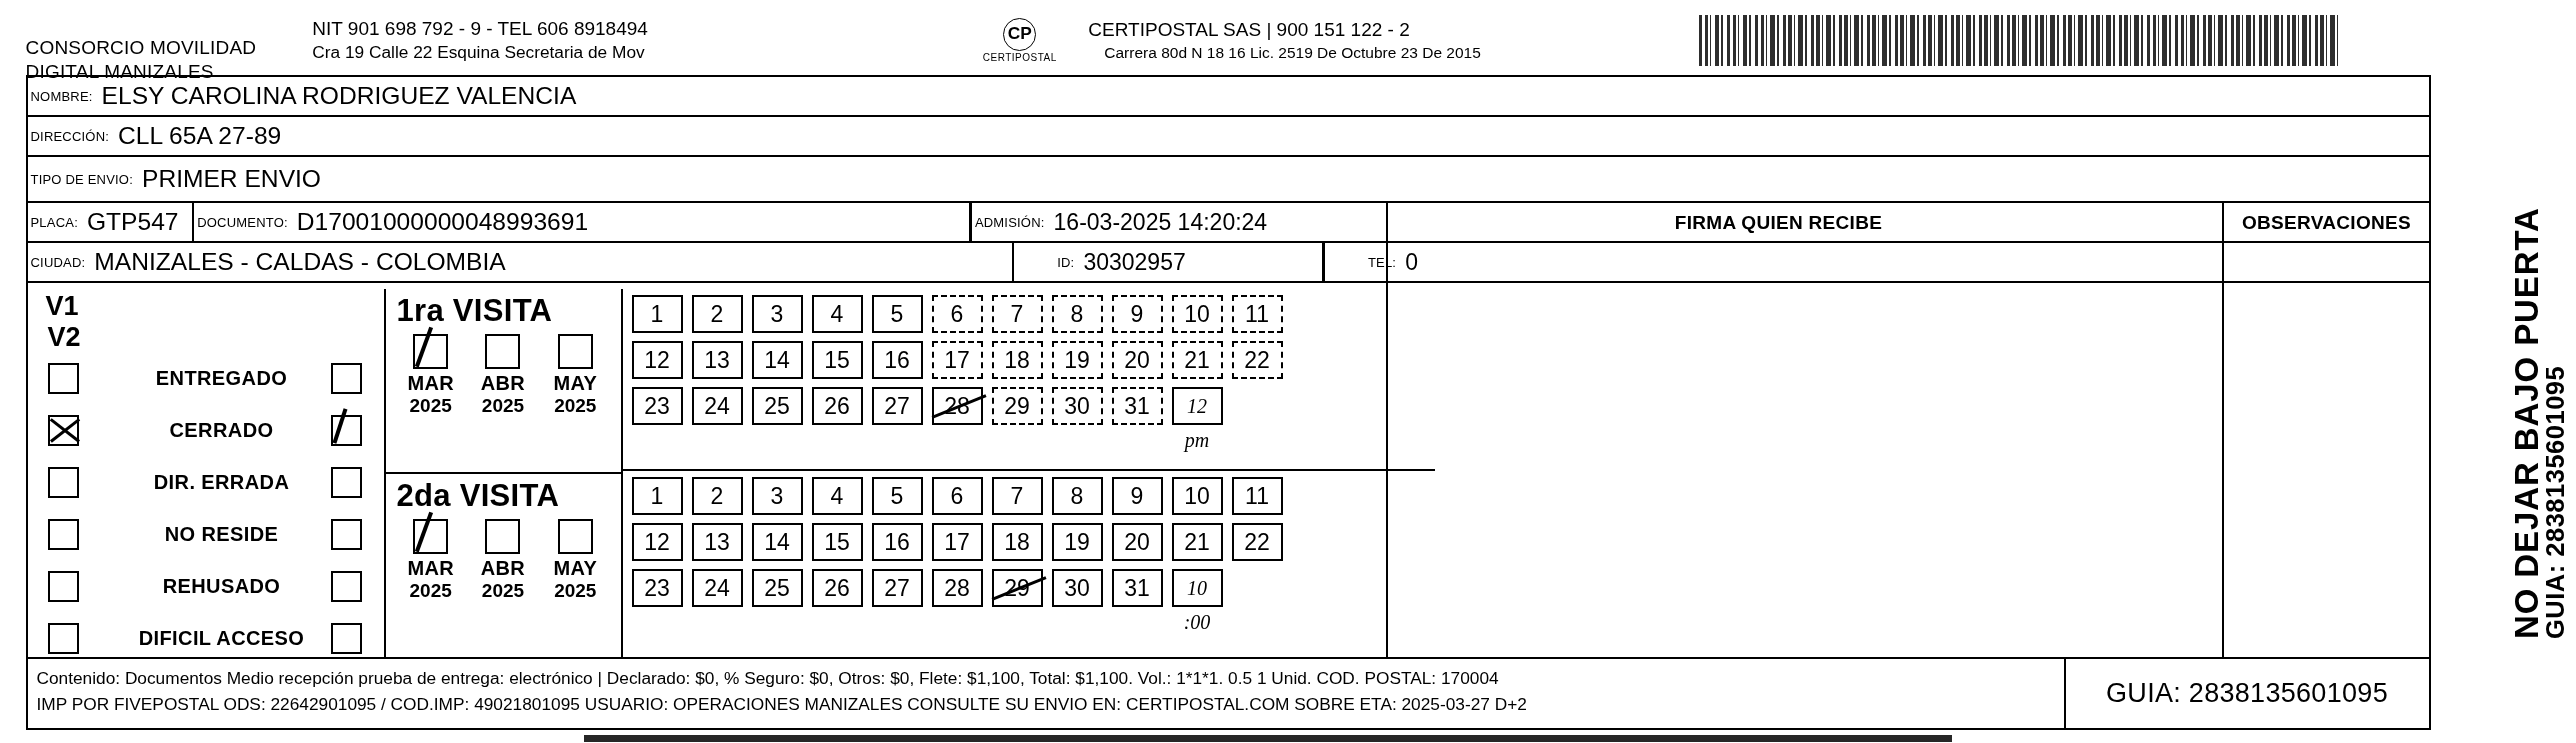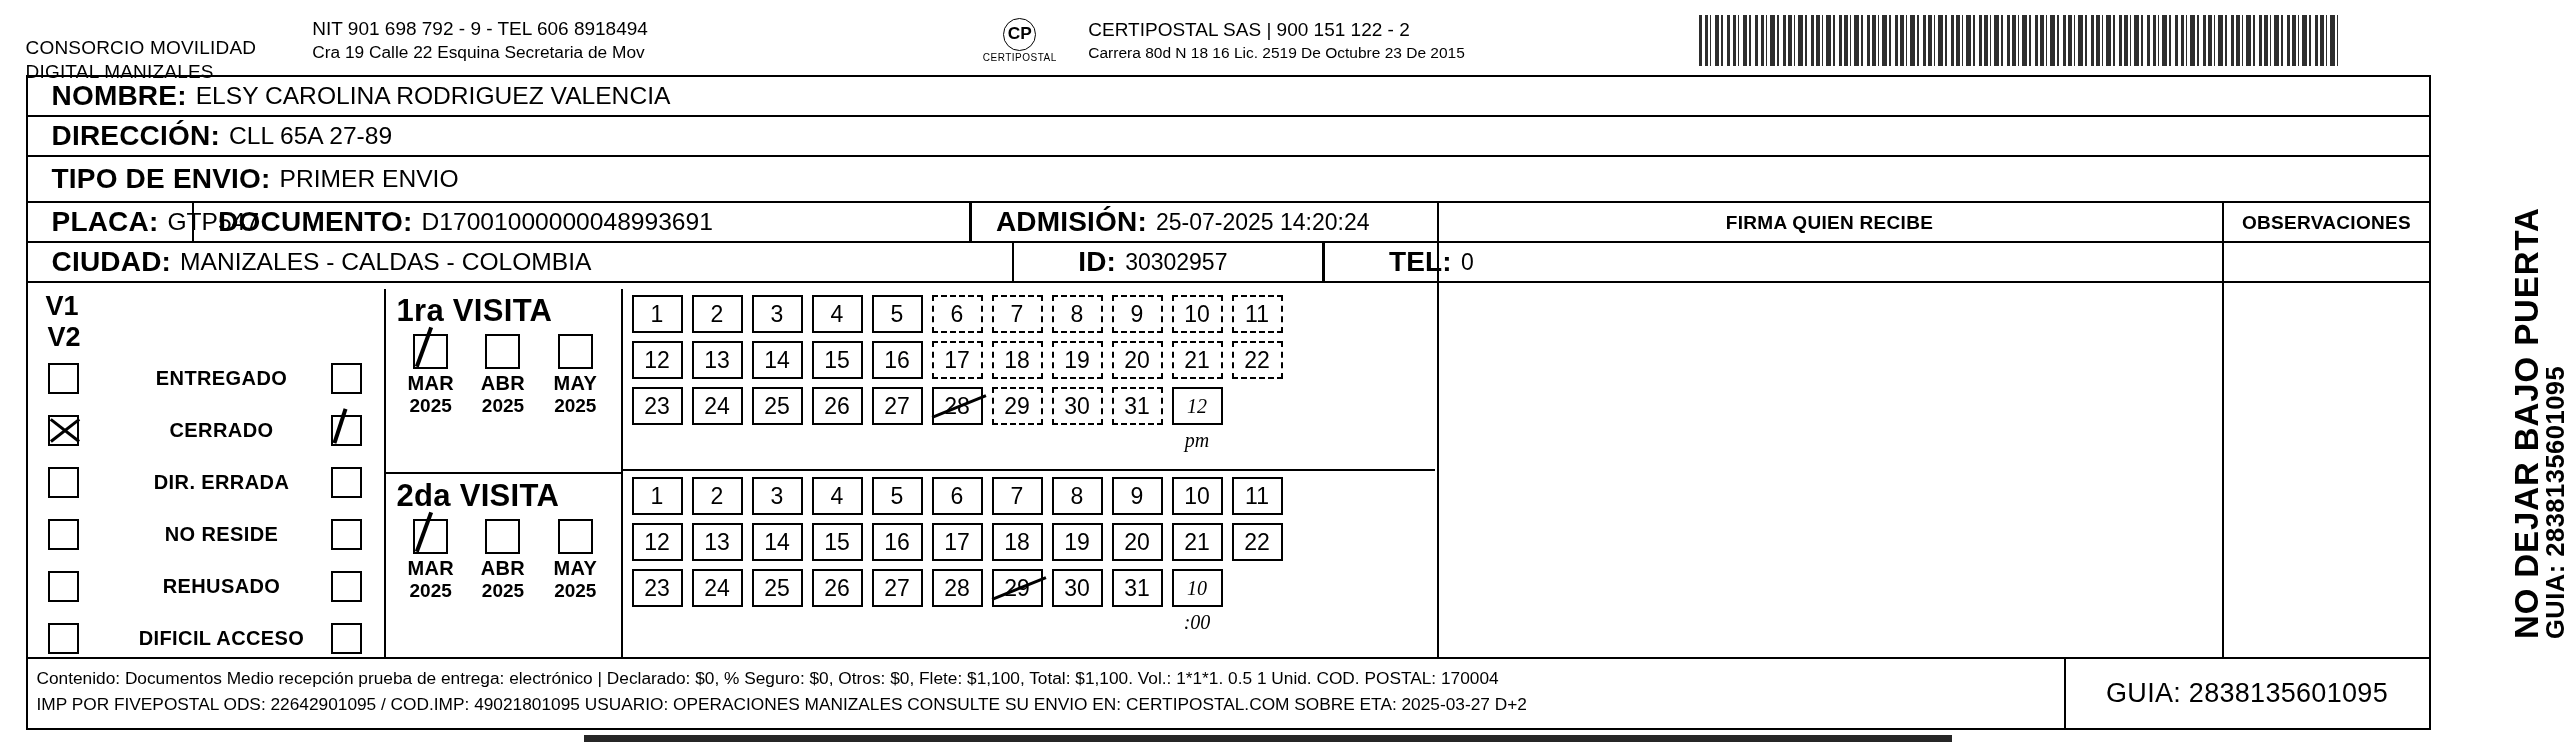--- a/index.html
+++ b/index.html
@@ -59,21 +59,21 @@
   .logo .cap {
     font-size: 10px;
     letter-spacing: 0.5px;
     margin-top: 0.9px;
   }
   .certi {
     width: 584px;
     font-size: 19px;
     line-height: 1.3;
   }
-  .certi .l2 { font-size: 15.5px; }
+  .certi .l2 { font-size: 15.5px; margin-left: 16px; }
   .barcode-wrap {
     flex: 1;
     height: 53px;
     display: flex;
     align-items: center;
     justify-content: flex-start;
     padding-left: 27px;
   }
   .barcode {
     height: 51px;
@@ -96,24 +96,24 @@
     box-sizing: border-box;
   }
   .row {
     position: relative;
     border-bottom: 2.7px solid #000;
     box-sizing: border-box;
     display: flex;
     align-items: center;
   }
   .lbl {
-    font-size: 28px;
-    font-weight: bold;
+    font-size: 13px;
+    font-weight: normal;
     letter-spacing: 0.2px;
-    padding-left: 24px;
+    padding-left: 3px;
     white-space: nowrap;
   }
   .val {
     font-size: 24.6px;
     padding-left: 9px;
     white-space: nowrap;
   }
   .val.small { font-size: 23px; }
   .vsep {
     width: 2.7px;
@@ -125,21 +125,21 @@
   .r-dir    { height: 40px; }
   .r-tipo   { height: 46px; }
   .r-placa  { height: 40px; }
   .r-ciudad { height: 40px; gap: 40px; }
 
   .cell { display: flex; align-items: center; height: 100%; }
 
   
   .firma-col {
     position: absolute;
-    left: 1409px; top: 126px;
+    left: 1358px; top: 126px;
     width: 784px; height: 455px;
     border-left: 2.7px solid #000;
     box-sizing: border-box;
   }
   .obs-col {
     position: absolute;
     left: 2194px; top: 126px;
     width: 208px; height: 455px;
     border-left: 2.7px solid #000;
     box-sizing: border-box;
@@ -411,21 +411,21 @@
         <span class="val">GTP547</span>
       </div>
       <div class="vsep"></div>
       <div class="cell" style="width:775px">
         <span class="lbl">DOCUMENTO:</span>
         <span class="val">D17001000000048993691</span>
       </div>
       <div class="vsep"></div>
       <div class="cell" style="flex:1">
         <span class="lbl">ADMISIÓN:</span>
-        <span class="val small">25-07-2025 14:20:24</span>
+        <span class="val small">16-03-2025 14:20:24</span>
       </div>
     </div>
 
     <div class="row r-ciudad">
       <div class="cell" style="width:944px">
         <span class="lbl">CIUDAD:</span>
         <span class="val">MANIZALES - CALDAS - COLOMBIA</span>
       </div>
       <div class="vsep"></div>
       <div class="cell" style="width:228px">

